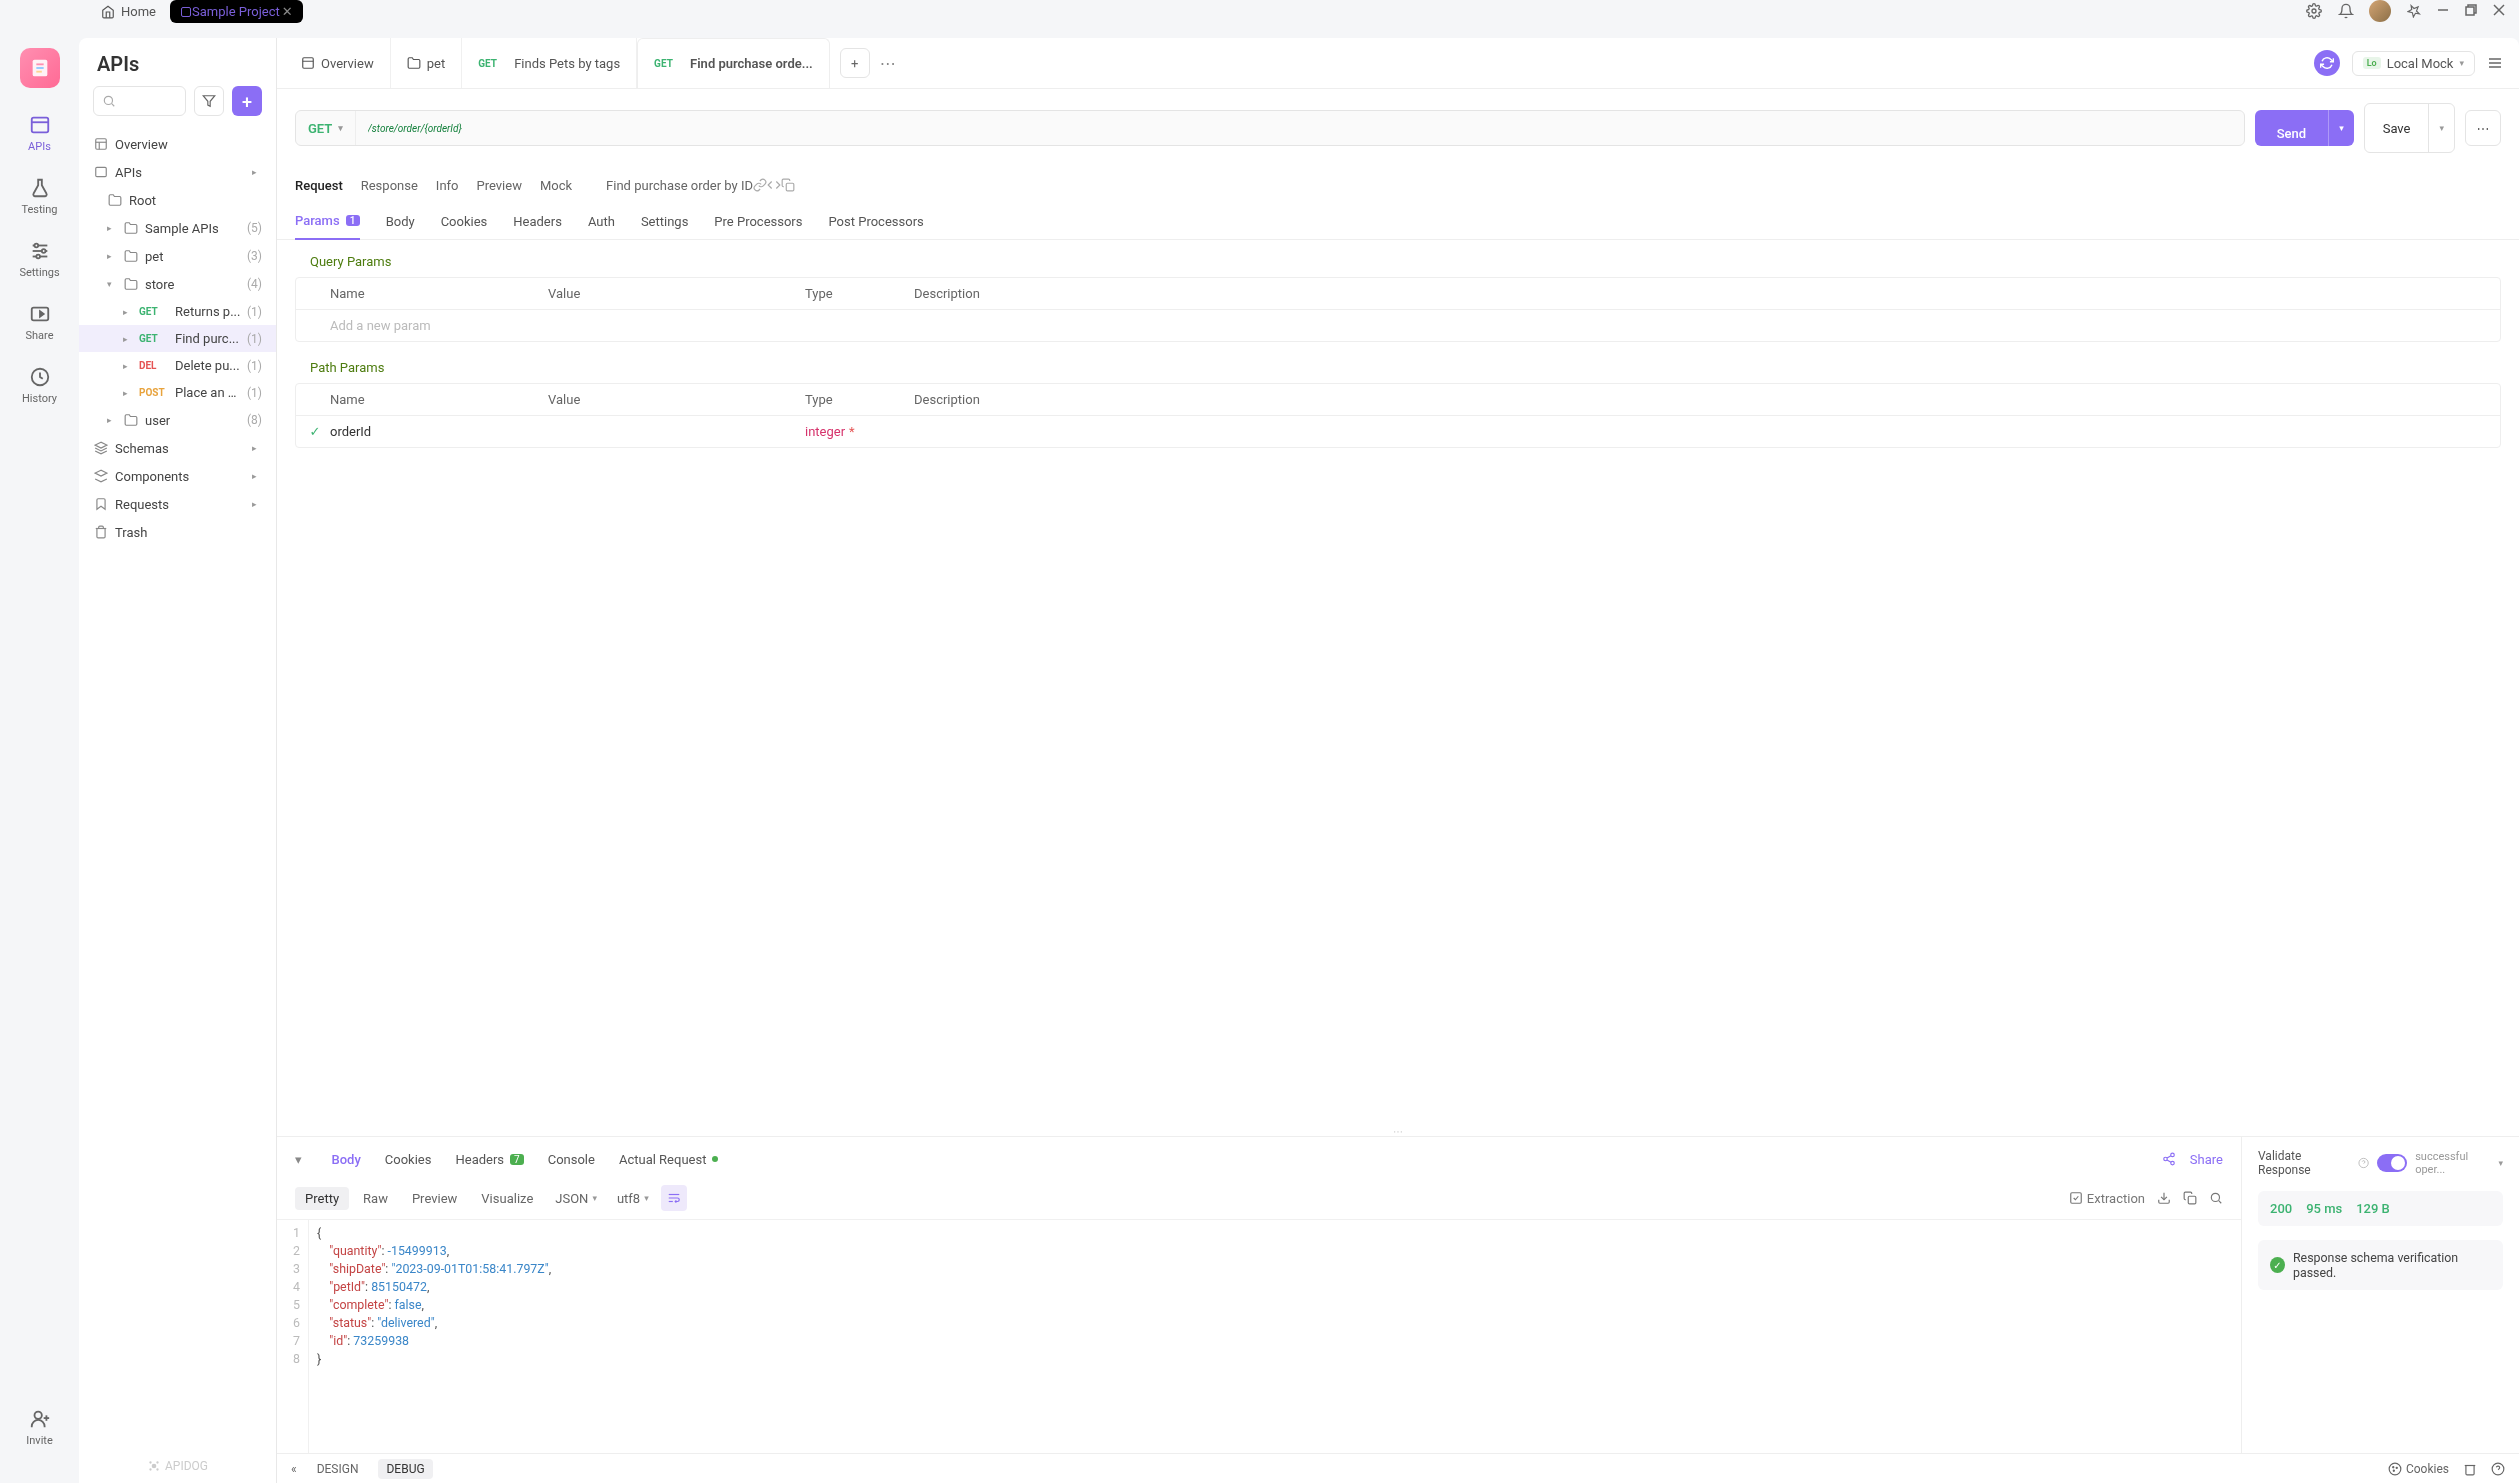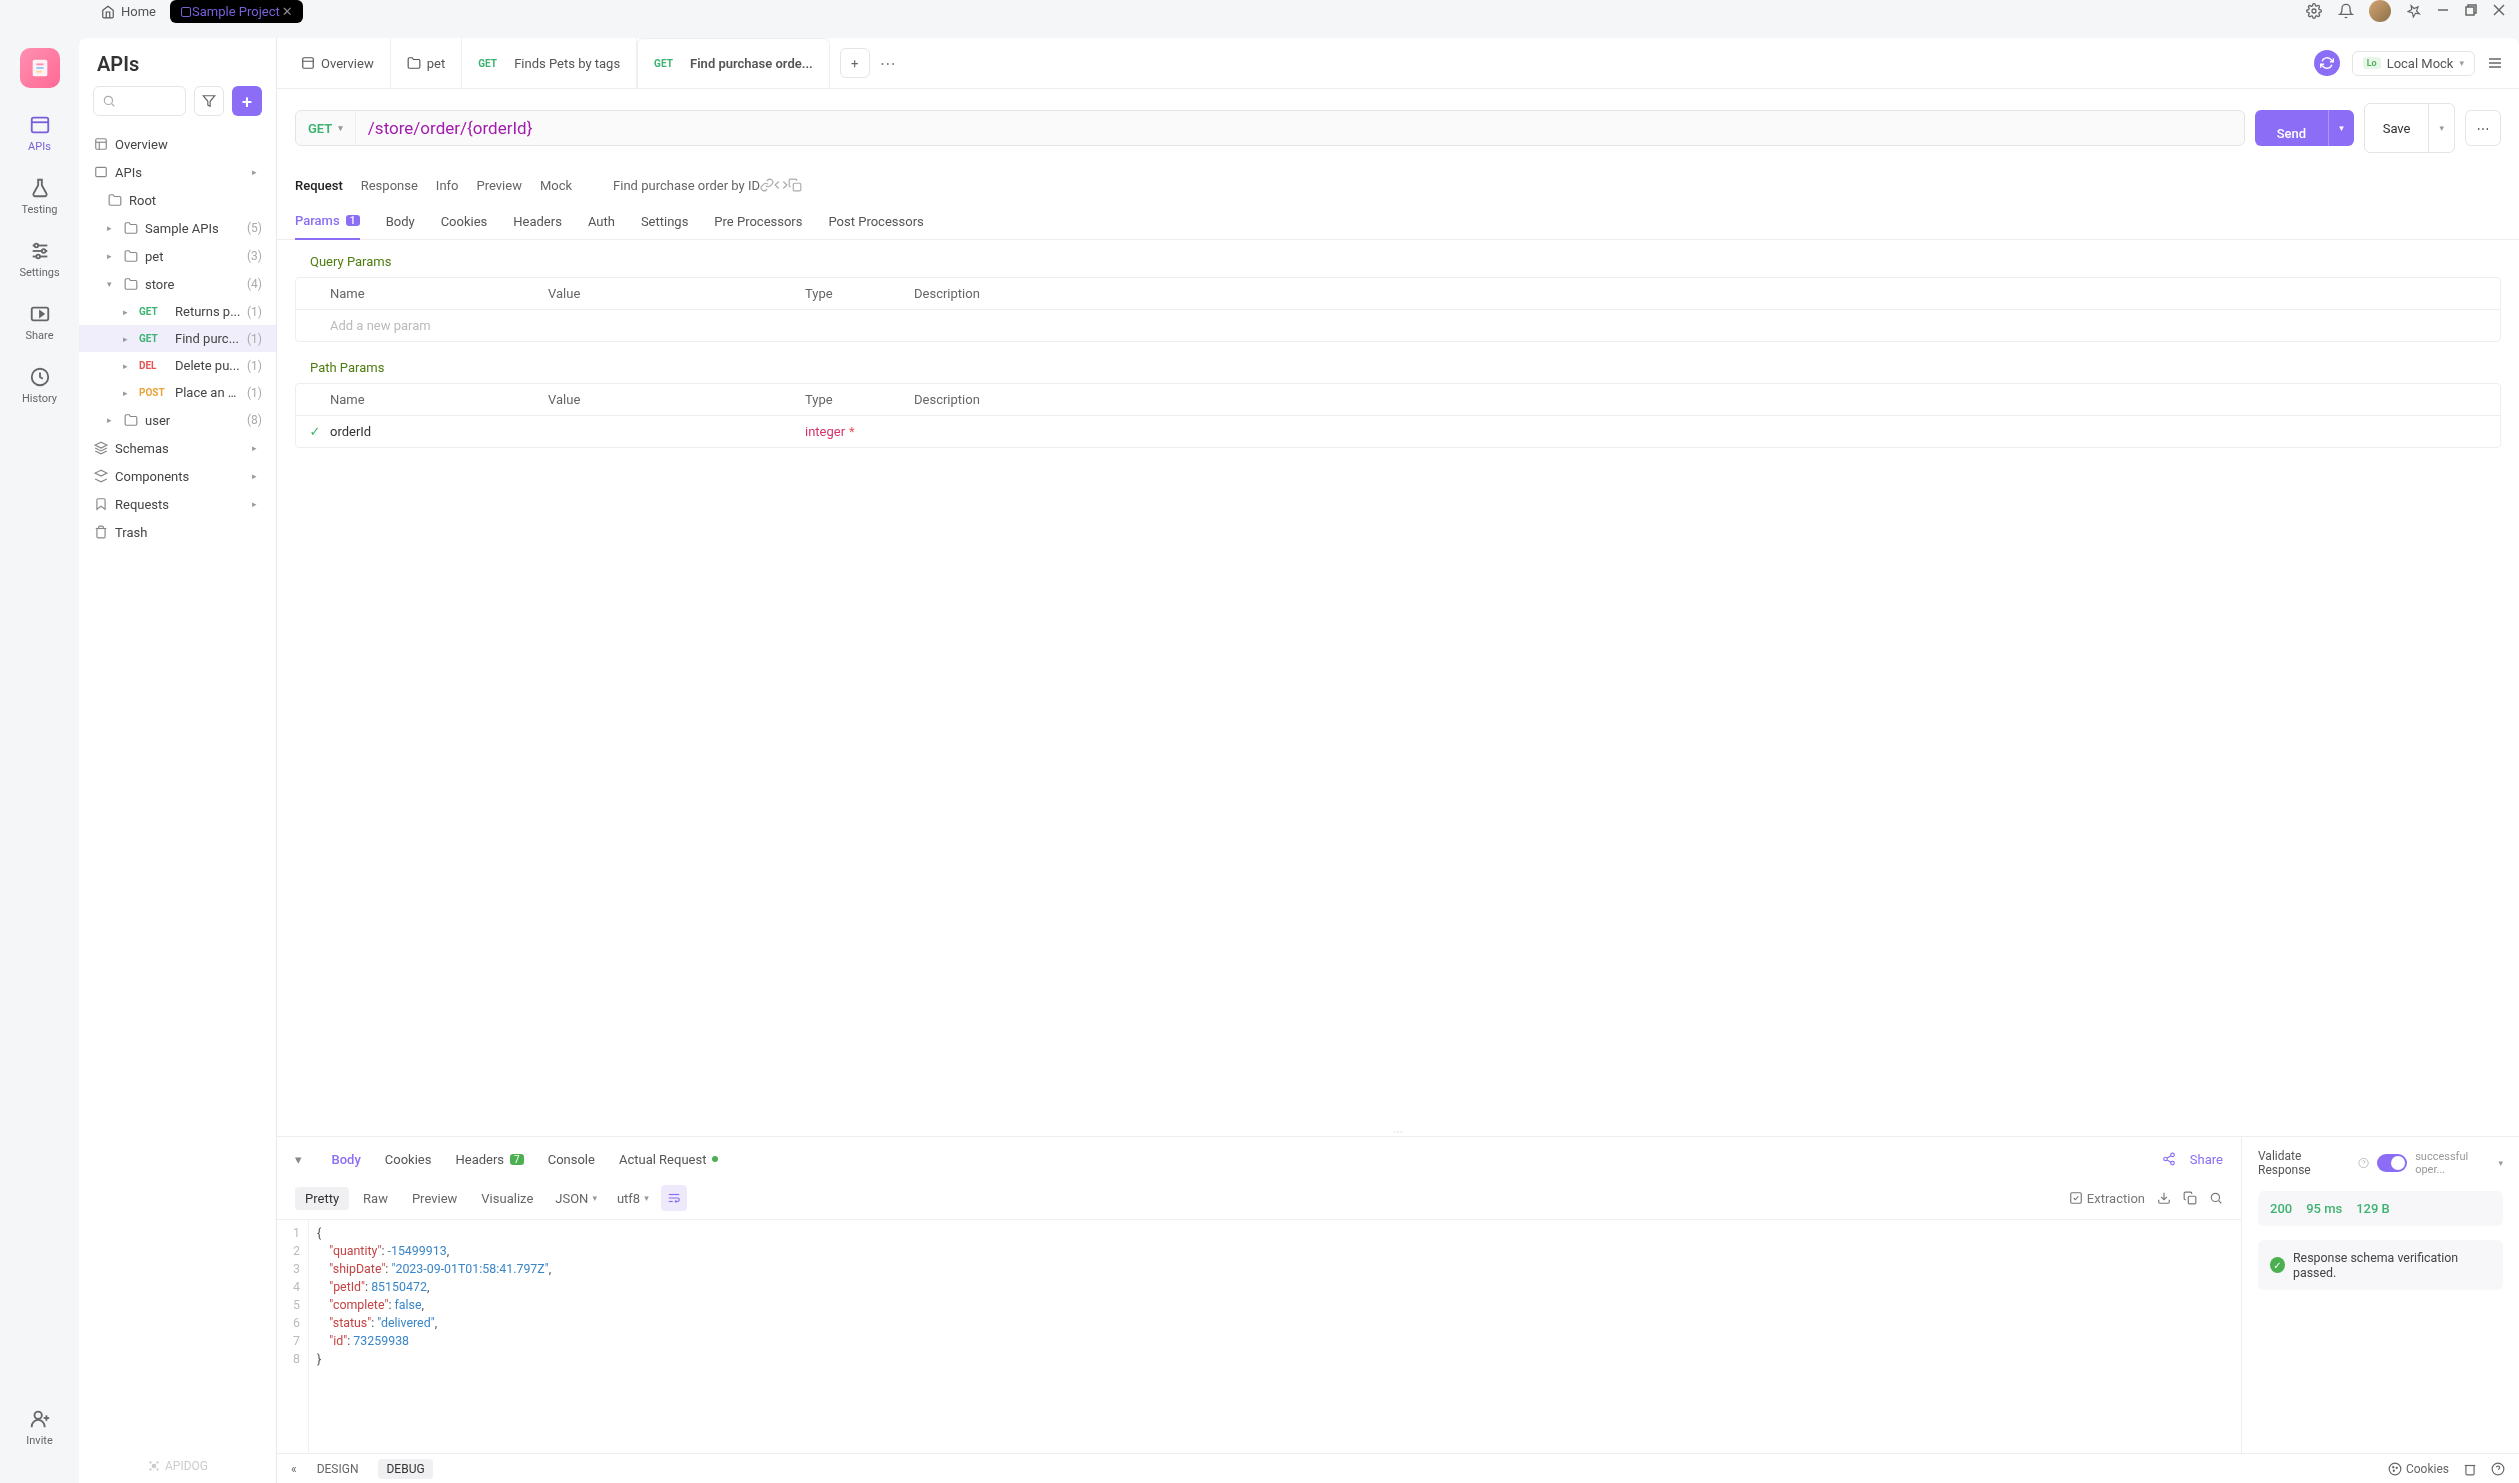--- a/index.html
+++ b/index.html
@@ -62,34 +62,34 @@
 .tabs-right { margin-left: auto; display: flex; align-items: center; gap: 12px; padding-right: 8px; }
 .purple-circle { width: 26px; height: 26px; border-radius: 50%; background: #8b6ef5; display:flex;align-items:center;justify-content:center;color:#fff; }
 .env-select { display:flex;align-items:center;gap:6px;border:1px solid #e4e4e4;border-radius:6px;padding:4px 10px;cursor:pointer;color:#555; }
 .env-badge { font-size: 9px; background: #e8f5e9; color: #4caf50; padding: 1px 4px; border-radius: 3px; font-weight:600; }
 .menu-btn { cursor: pointer; color: #666; }
 
 
 .url-row { display: flex; align-items: center; gap: 10px; padding: 14px 18px; }
 .url-box { flex: 1; display: flex; align-items: center; border: 1px solid #e4e4e4; border-radius: 6px; height: 36px; overflow: hidden; background:#fafafa; }
 .method-select { padding: 0 12px; color: #3cb371; font-weight: 600; display:flex;align-items:center;gap:6px;height:100%;cursor:pointer; border-right:1px solid #eee; }
-.url-input { flex: 1; border: none; outline: none; padding: 0 12px; font-size: 17px; background:transparent;color:#a21caf; }
+.url-input { flex: 1; border: none; outline: none; padding: 0 12px; font-size: 10px; background:transparent;color:#15803d;font-style:italic; }
 .send-btn { background: #8b6ef5; color: #fff; border-radius: 6px; height: 36px; display: flex; align-items: center; cursor: pointer; }
 .send-main { padding: 0 22px; font-weight: 500; margin-top: 11px; }
 .send-caret { padding: 0 10px; border-left: 1px solid rgba(255,255,255,0.3); height:100%;display:flex;align-items:center; }
 .save-btn { border: 1px solid #e4e4e4; border-radius: 6px; height: 50px; display: flex; align-items: center; cursor: pointer; }
 .save-main { padding: 0 18px; }
 .save-caret { padding: 0 10px; border-left: 1px solid #e4e4e4; height:100%;display:flex;align-items:center; }
 .more-btn { border: 1px solid #e4e4e4; border-radius: 6px; width: 36px; height: 36px; display:flex;align-items:center;justify-content:center;cursor:pointer; }
 
 
 .subtabs { display: flex; align-items: center; gap: 18px; padding: 0 18px; height: 36px; color: #666; font-size: 13px; }
 .subtab { cursor: pointer; }
 .subtab.active { color: #222; font-weight: 500; }
-.subtabs-right { margin-left: 23px; display: flex; align-items: center; color: #aaa; justify-content: center; }
+.subtabs-right { margin-left: 16px; display: flex; align-items: center; color: #aaa; justify-content: center; }
 
 
 .req-tabs { display: flex; gap: 26px; padding: 0 18px; border-bottom: 1px solid #eee; }
 .req-tab { padding: 10px 0; cursor: pointer; color: #555; display:flex;align-items:center;gap:6px; }
 .req-tab.active { color: #8b6ef5; border-bottom: 2px solid #8b6ef5; margin-bottom: -1px; font-weight:500; }
 .badge-num { background: #8b6ef5; color: #fff; font-size: 10px; border-radius: 3px; padding: 0 4px; min-width:14px;text-align:center; }
 
 
 .params-section { padding: 14px 18px 0; flex: 1; overflow: auto; }
 .section-title { color: #4d7c0f; margin-bottom: 8px; margin-left: 15px; }

